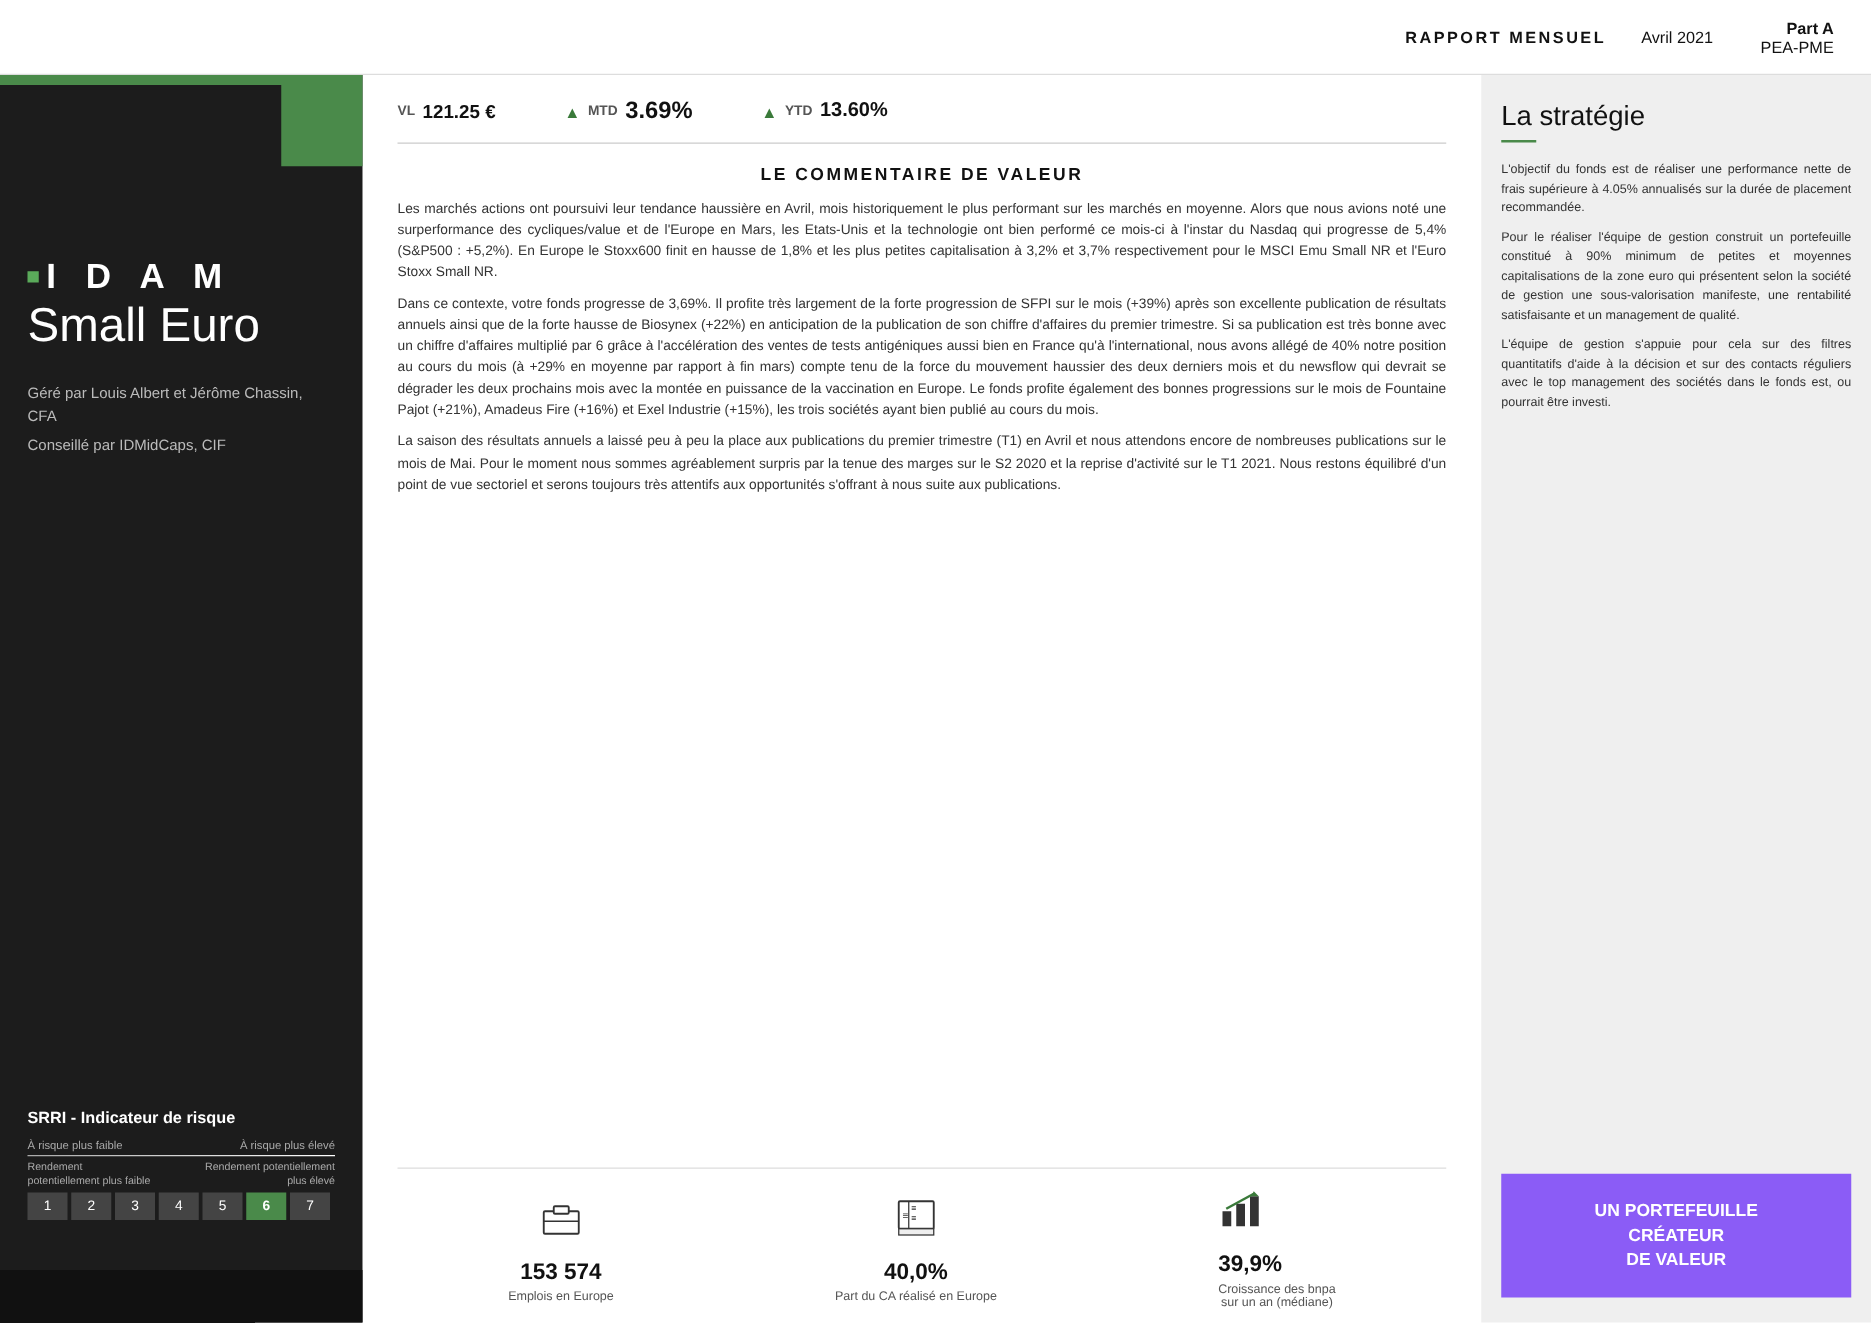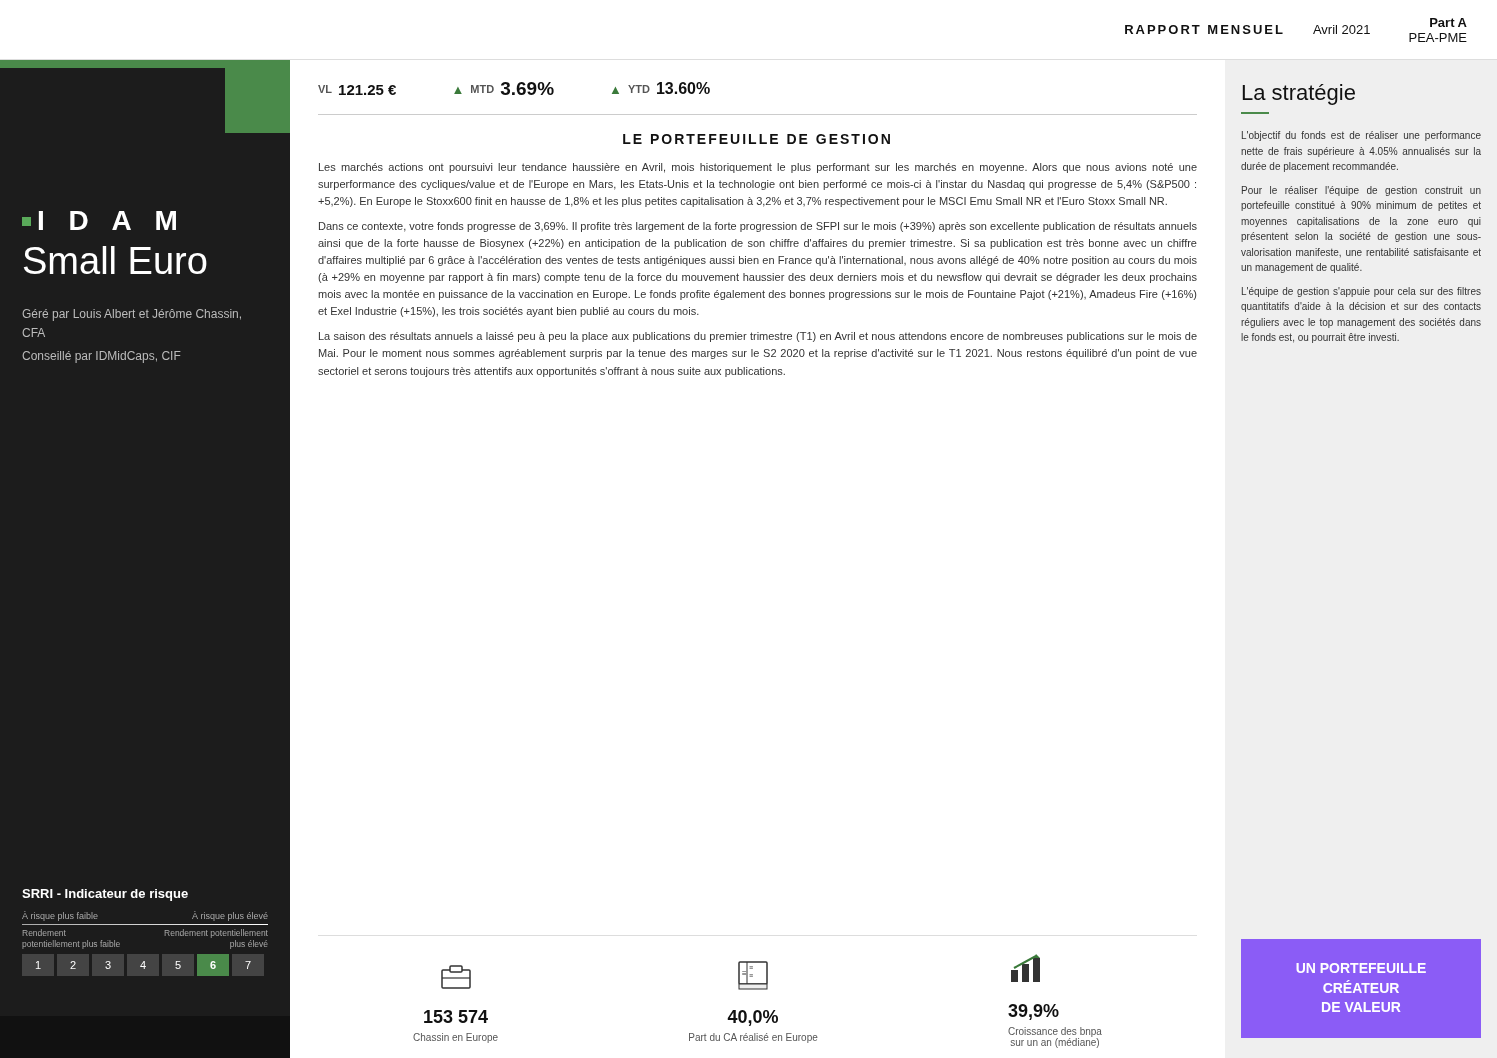--- a/index.html
+++ b/index.html
@@ -87,40 +87,40 @@
         <span style="font-size: 11px; color: #555; font-weight: bold;">MTD</span>
         <span style="font-size: 19px; font-weight: bold; color: #111;">3.69%</span>
       </div>
       <div style="display: flex; align-items: center; gap: 6px;">
         <span style="color: #3a7a3a; font-size: 13px;">▲</span>
         <span style="font-size: 11px; color: #555; font-weight: bold;">YTD</span>
         <span style="font-size: 16px; font-weight: bold; color: #111;">13.60%</span>
       </div>
     </div>
 
-    <div style="font-size: 14px; font-weight: bold; letter-spacing: 2px; color: #111; text-align: center; margin: 16px 0 12px 0;">LE PORTEFEUILLE DE GESTION</div>
+    <div style="font-size: 14px; font-weight: bold; letter-spacing: 2px; color: #111; text-align: center; margin: 16px 0 12px 0;">LE COMMENTAIRE DE VALEUR</div>
 
     <div style="font-size: 11px; color: #333; line-height: 1.55; text-align: justify; flex: 1; overflow: hidden;">
       <p style="margin-bottom: 8px;">Les marchés actions ont poursuivi leur tendance haussière en Avril, mois historiquement le plus performant sur les marchés en moyenne. Alors que nous avions noté une surperformance des cycliques/value et de l'Europe en Mars, les Etats-Unis et la technologie ont bien performé ce mois-ci à l'instar du Nasdaq qui progresse de 5,4% (S&amp;P500 : +5,2%). En Europe le Stoxx600 finit en hausse de 1,8% et les plus petites capitalisation à 3,2% et 3,7% respectivement pour le MSCI Emu Small NR et l'Euro Stoxx Small NR.</p>
       <p style="margin-bottom: 8px;">Dans ce contexte, votre fonds progresse de 3,69%. Il profite très largement de la forte progression de SFPI sur le mois (+39%) après son excellente publication de résultats annuels ainsi que de la forte hausse de Biosynex (+22%) en anticipation de la publication de son chiffre d'affaires du premier trimestre. Si sa publication est très bonne avec un chiffre d'affaires multiplié par 6 grâce à l'accélération des ventes de tests antigéniques aussi bien en France qu'à l'international, nous avons allégé  de 40% notre position au cours du mois  (à +29% en moyenne par rapport à fin mars) compte tenu de la force du mouvement haussier des deux derniers mois et du newsflow qui devrait se dégrader les deux prochains mois avec la montée en puissance de la vaccination en Europe. Le fonds profite également des bonnes progressions sur le mois de Fountaine Pajot (+21%), Amadeus Fire (+16%) et Exel Industrie (+15%), les trois sociétés ayant bien publié au cours du mois.</p>
       <p>La saison des résultats annuels a laissé peu à peu la place aux publications du premier trimestre (T1) en Avril et nous attendons encore de nombreuses publications sur le mois de Mai. Pour le moment nous sommes agréablement surpris par la tenue des marges sur le S2 2020 et la reprise d'activité sur le T1 2021. Nous restons équilibré d'un point de vue sectoriel et serons toujours très attentifs aux opportunités s'offrant à nous suite aux publications.</p>
     </div>
 
     <div style="display: flex; justify-content: space-around; align-items: center; padding: 16px 0 10px 0; border-top: 1px solid #ddd; margin-top: 10px;">
 
       <div style="display: flex; flex-direction: column; align-items: center; gap: 4px;">
         <div style="font-size: 30px; line-height: 1; margin-bottom: 4px;">
           <svg width="36" height="36" viewBox="0 0 36 36" fill="none">
             <rect x="4" y="12" width="28" height="18" rx="1" stroke="#333" stroke-width="1.5" fill="white"></rect>
             <rect x="12" y="8" width="12" height="6" rx="1" stroke="#333" stroke-width="1.5" fill="white"></rect>
             <line x1="4" y1="20" x2="32" y2="20" stroke="#333" stroke-width="1.2"></line>
           </svg>
         </div>
         <span style="font-size: 18px; font-weight: bold; color: #111;">153 574</span>
-        <span style="font-size: 10px; color: #555; text-align: center;">Chassin en Europe</span>
+        <span style="font-size: 10px; color: #555; text-align: center;">Emplois en Europe</span>
       </div>
 
       <div style="display: flex; flex-direction: column; align-items: center; gap: 4px;">
         <div style="font-size: 30px; line-height: 1; margin-bottom: 4px;">
           <svg width="36" height="36" viewBox="0 0 36 36" fill="none">
             <rect x="4" y="4" width="28" height="22" rx="1" stroke="#333" stroke-width="1.5" fill="white"></rect>
             <rect x="4" y="26" width="28" height="5" rx="0" stroke="#333" stroke-width="1" fill="#eee"></rect>
             <line x1="12" y1="4" x2="12" y2="26" stroke="#333" stroke-width="1"></line>
             <text x="7" y="18" font-size="8" fill="#333">≡</text>
             <text x="14" y="12" font-size="7" fill="#333">≡</text>
@@ -141,21 +141,21 @@
             <polygon points="28,2 32,6 26,6" fill="#3a7a3a"></polygon>
           </svg>
         </div>
         <span style="font-size: 18px; font-weight: bold; color: #111;">39,9%</span>
         <span style="font-size: 10px; color: #555; text-align: center;">Croissance des bnpa<br>sur un an (médiane)</span>
       </div>
 
     </div>
   </div>
 
-  <div style="width: 272px; background: #efefef; padding: 20px 16px; display: flex; flex-direction: column; flex-shrink: 0;">
+  <div style="width: 312px; background: #efefef; padding: 20px 16px; display: flex; flex-direction: column; flex-shrink: 0;">
     <div style="font-size: 22px; font-weight: 300; color: #111; margin-bottom: 6px;">La stratégie</div>
     <div style="width: 28px; height: 2px; background: #4a8a4a; margin-bottom: 14px;"></div>
     <div style="font-size: 10px; color: #333; line-height: 1.55; text-align: justify;">
       <p style="margin-bottom: 8px;">L'objectif du fonds est de réaliser une performance nette de frais supérieure à 4.05% annualisés sur la durée de placement recommandée.</p>
       <p style="margin-bottom: 8px;">Pour le réaliser l'équipe de gestion construit un portefeuille constitué à 90% minimum de petites et moyennes capitalisations de la zone euro qui présentent selon la société de gestion une sous-valorisation manifeste, une rentabilité satisfaisante et un management de qualité.</p>
       <p>L'équipe de gestion s'appuie pour cela sur des filtres quantitatifs d'aide à la décision et sur des contacts réguliers avec le top management des sociétés dans le fonds est, ou pourrait être investi.</p>
     </div>
 
     <div style="margin-top: auto; background: #8b5cf6; color: #fff; padding: 20px 15px; text-align: center;">
       <div style="font-size: 14px; font-weight: bold; line-height: 1.4;">UN PORTEFEUILLE</div>

